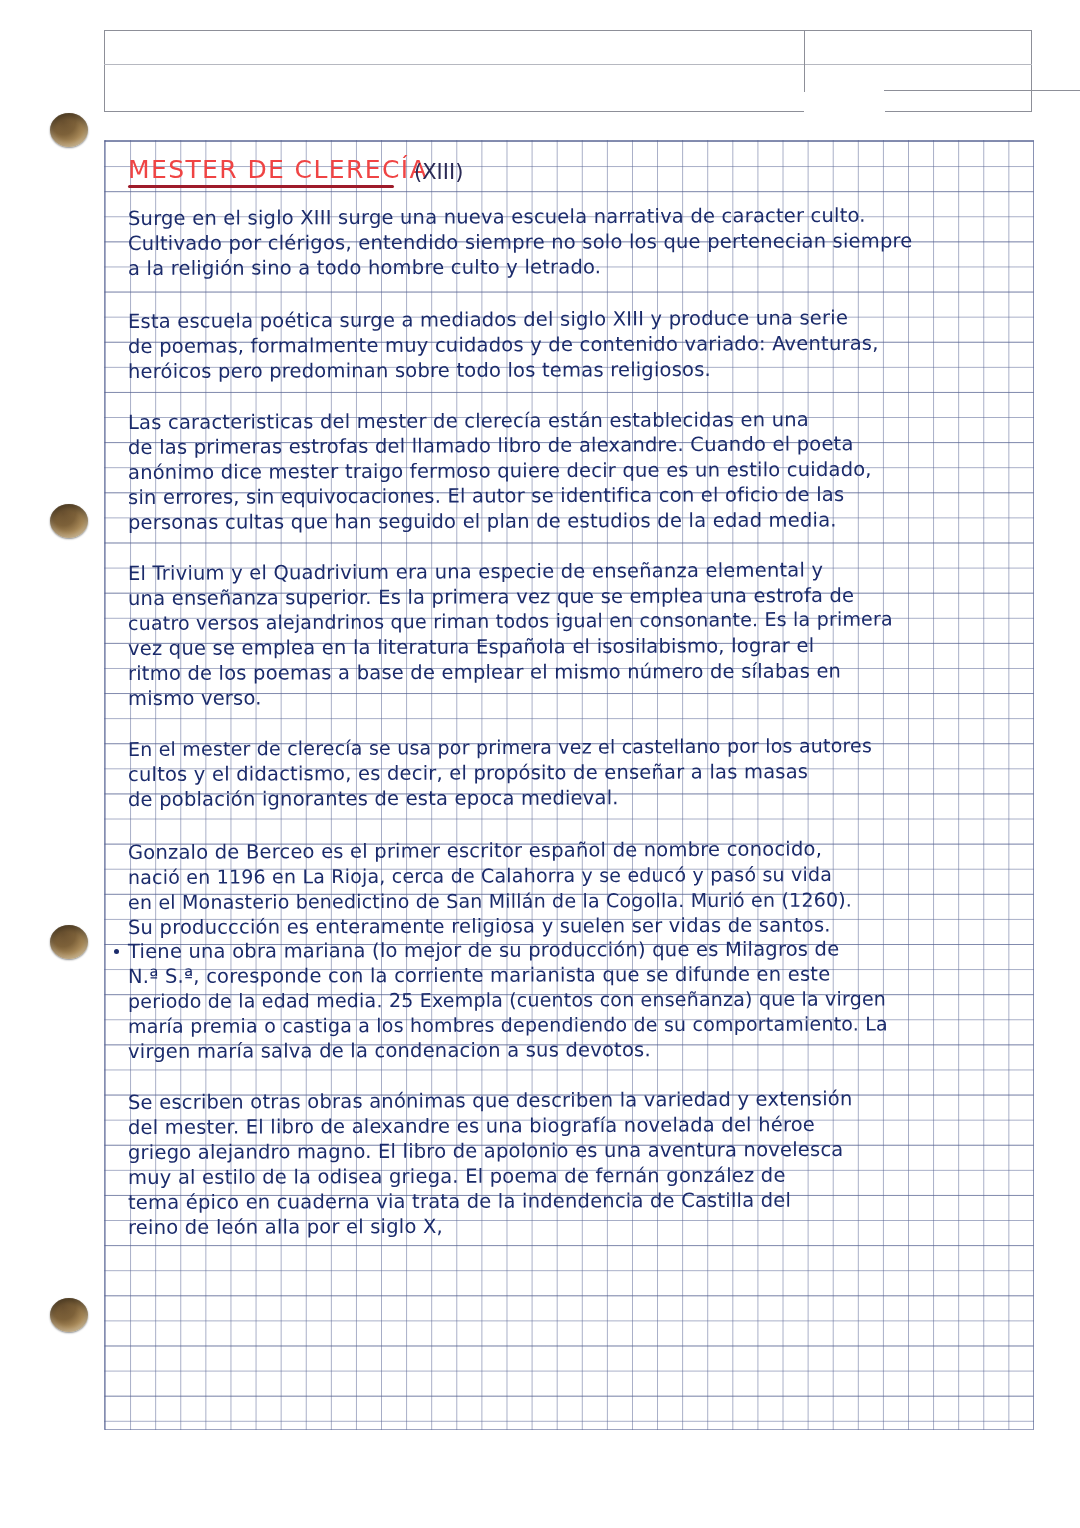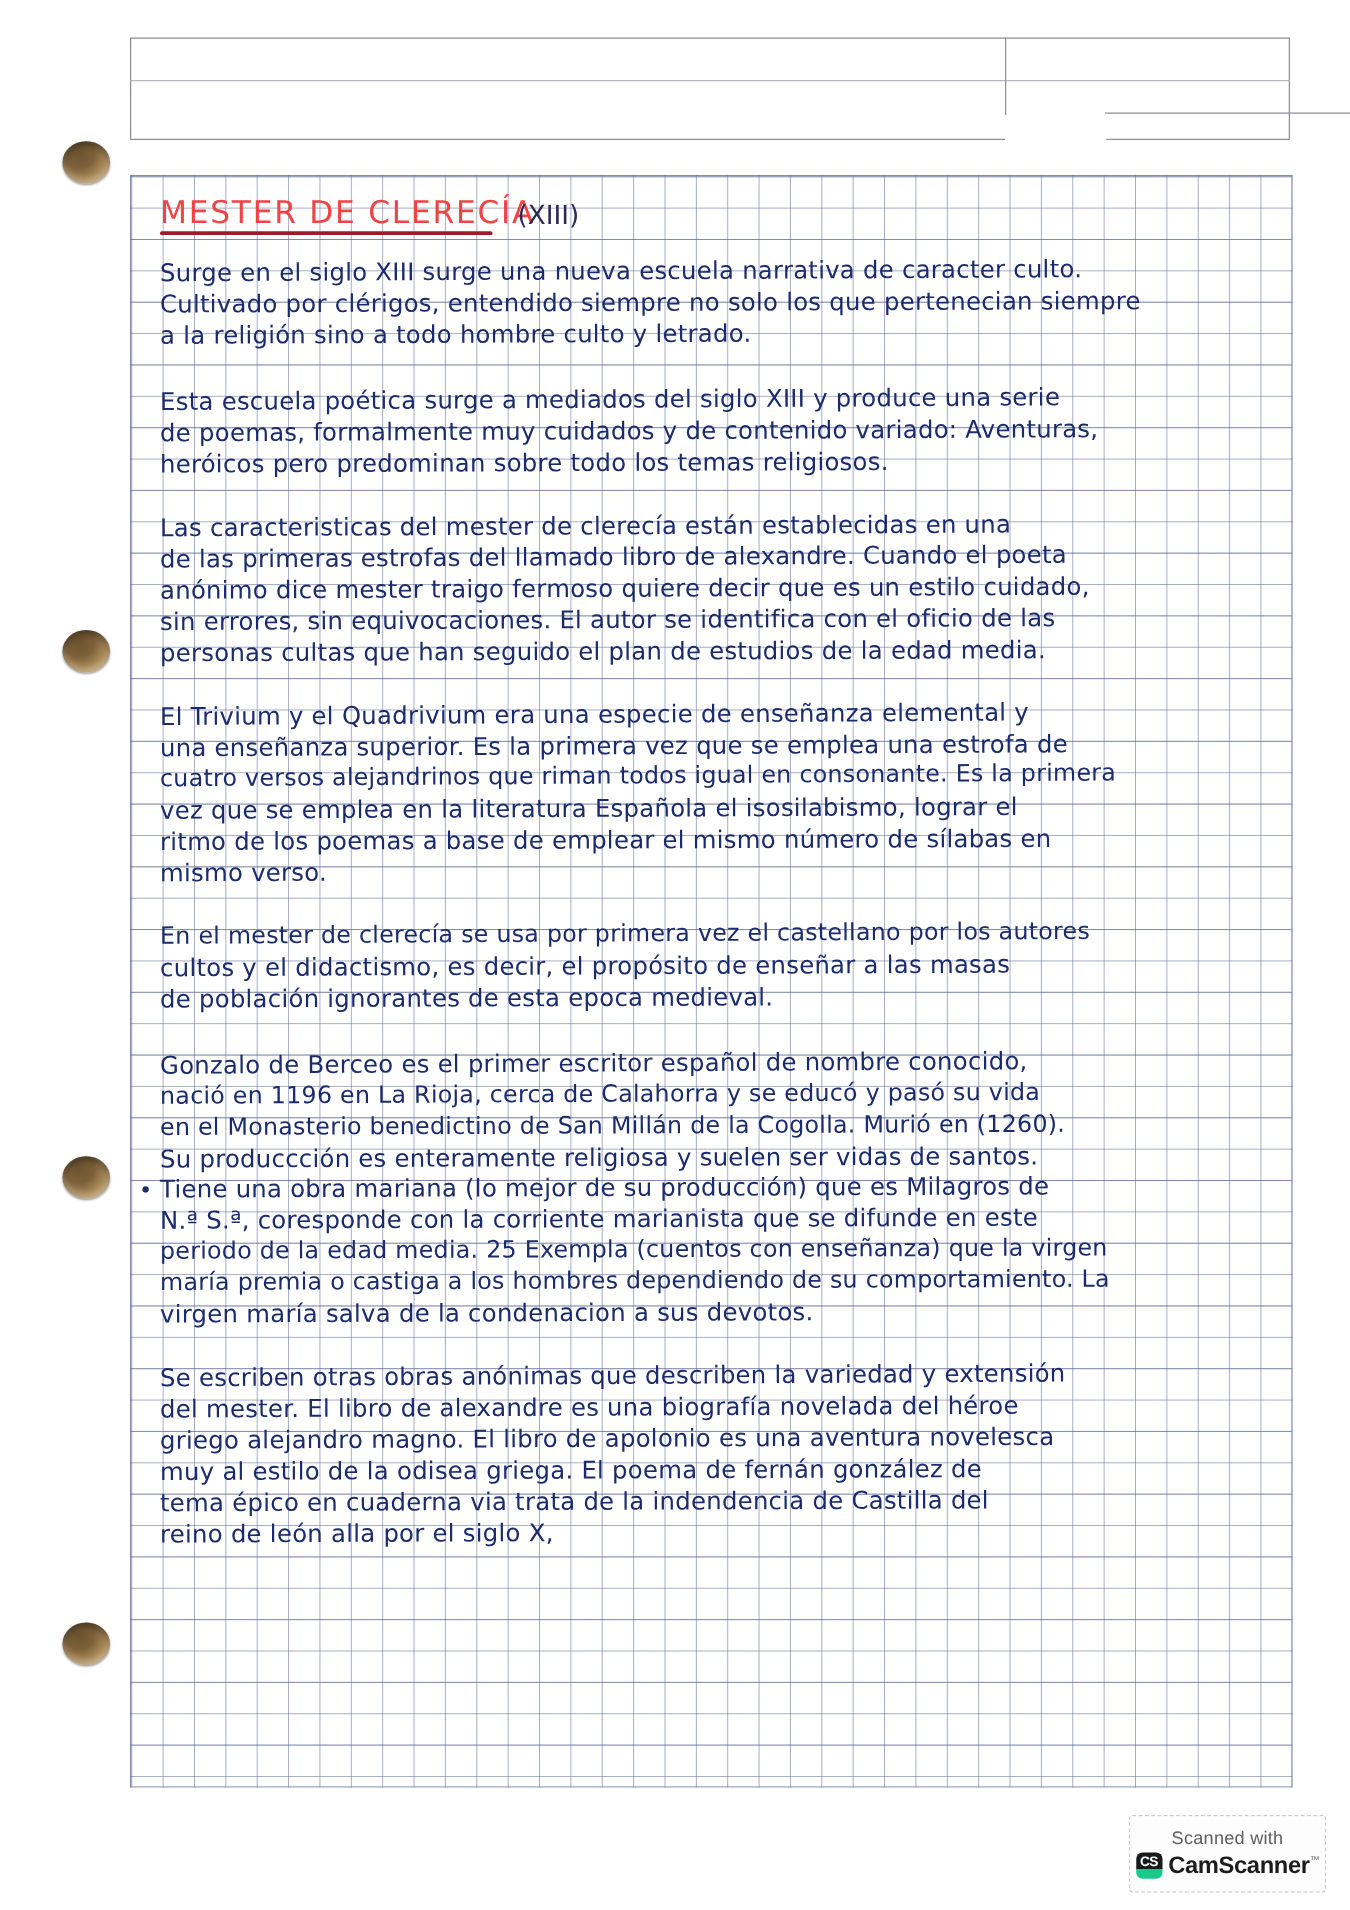--- a/index.html
+++ b/index.html
@@ -289,21 +289,14 @@
     <div class="hw" style="left:24px; top:899px; transform:rotate(-0.2deg);">virgen maría salva de la condenacion a sus devotos.</div>
 
     <div class="hw" style="left:24px; top:950px;  transform:rotate(-0.3deg);">Se escriben otras obras anónimas que describen la variedad y extensión</div>
     <div class="hw" style="left:24px; top:975px;  transform:rotate(-0.25deg);">del mester. El libro de alexandre es una biografía novelada del héroe</div>
     <div class="hw" style="left:24px; top:1000px; transform:rotate(-0.25deg);">griego alejandro magno. El libro de apolonio es una aventura novelesca</div>
     <div class="hw" style="left:24px; top:1025px; transform:rotate(-0.2deg);">muy al estilo de la odisea griega. El poema de fernán gonzález de</div>
     <div class="hw" style="left:24px; top:1050px; transform:rotate(-0.2deg);">tema épico en cuaderna via trata de la indendencia de Castilla del</div>
     <div class="hw" style="left:24px; top:1075px; transform:rotate(-0.2deg);">reino de león alla por el siglo X,</div>
   </div>
 
-  <div id="camscanner">
-    <div class="cs-top">Scanned with</div>
-    <div class="cs-row">
-      <div class="cs-badge">CS</div>
-      <div class="cs-name"><span>CamScanner</span><span class="cs-tm">™</span></div>
-    </div>
-  </div>
 
 </div>
 
 </body></html>

